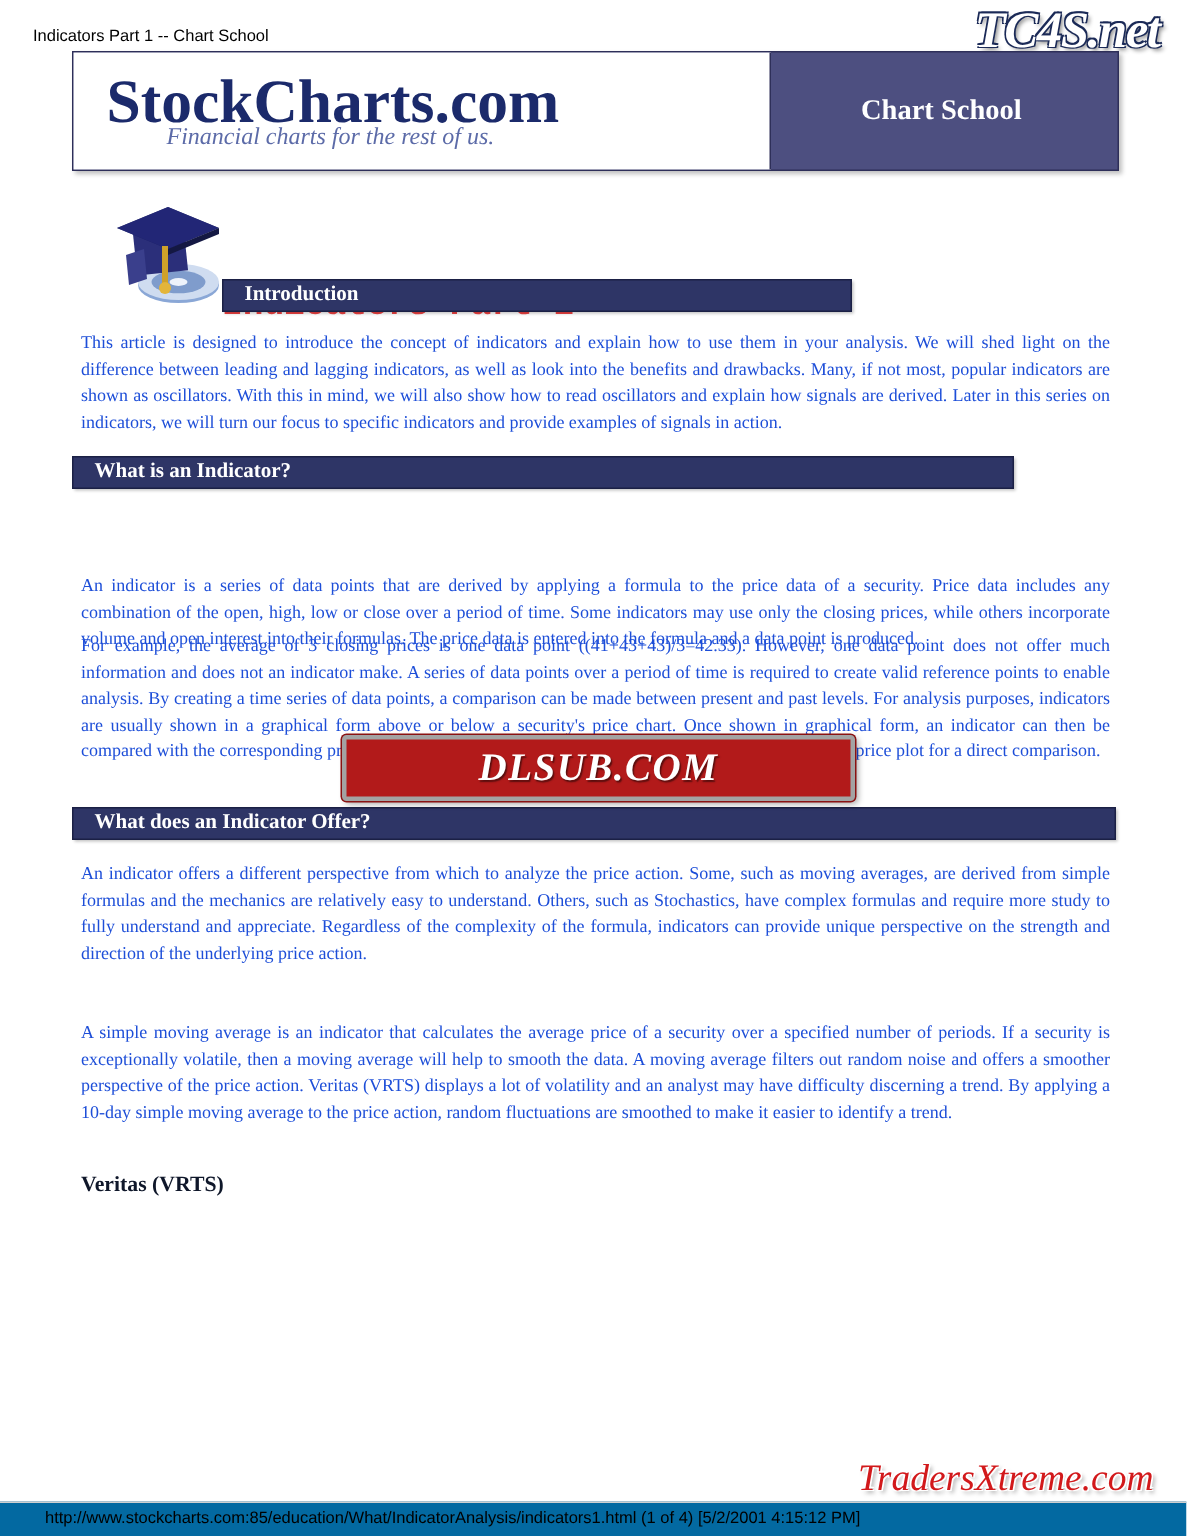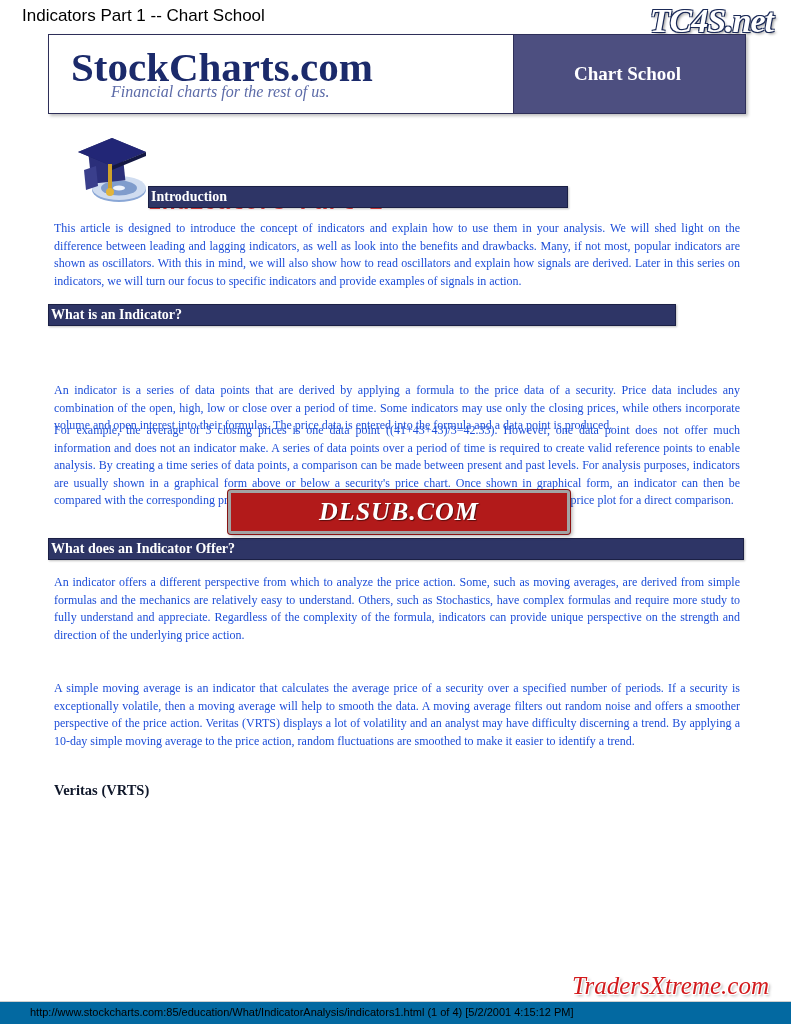--- a/index.html
+++ b/index.html
@@ -11,24 +11,24 @@
     height: 1024px;
     background: #ffffff;
     font-family: "Liberation Serif", serif;
     position: relative;
     overflow: hidden;
   }
 
   
   .browser-title {
     position: absolute;
-    top: 6px;
+    top: 18px;
     left: 22px;
     font-family: "Liberation Sans", sans-serif;
-    font-size: 17px;
+    font-size: 11px;
     color: #000000;
     white-space: nowrap;
   }
   .status-bar {
     position: absolute;
     left: 0;
     bottom: 0;
     width: 791px;
     height: 22px;
     border-top: 1px solid #cfcfcf;
@@ -189,21 +189,21 @@
     position: absolute;
     background: #2e3566;
     border: 1px solid #1b2045;
     box-shadow: 1px 1px 2px rgba(0,0,0,.25);
     color: #ffffff;
     font-family: "Liberation Serif", serif;
     font-size: 14px;
     font-weight: bold;
     display: flex;
     align-items: center;
-    padding-left: 2px;
+    padding-left: 14px;
     box-sizing: border-box;
   }
   .sh-intro  { left: 148px; top: 164px; width: 420px; height: 22px; }
   .sh-what   { left: 48px;  top: 282px; width: 628px; height: 22px; }
   .sh-offer  { left: 48px;  top: 516px; width: 696px; height: 22px; }
 
   
   .para {
     position: absolute;
     font-family: "Liberation Serif", serif;

